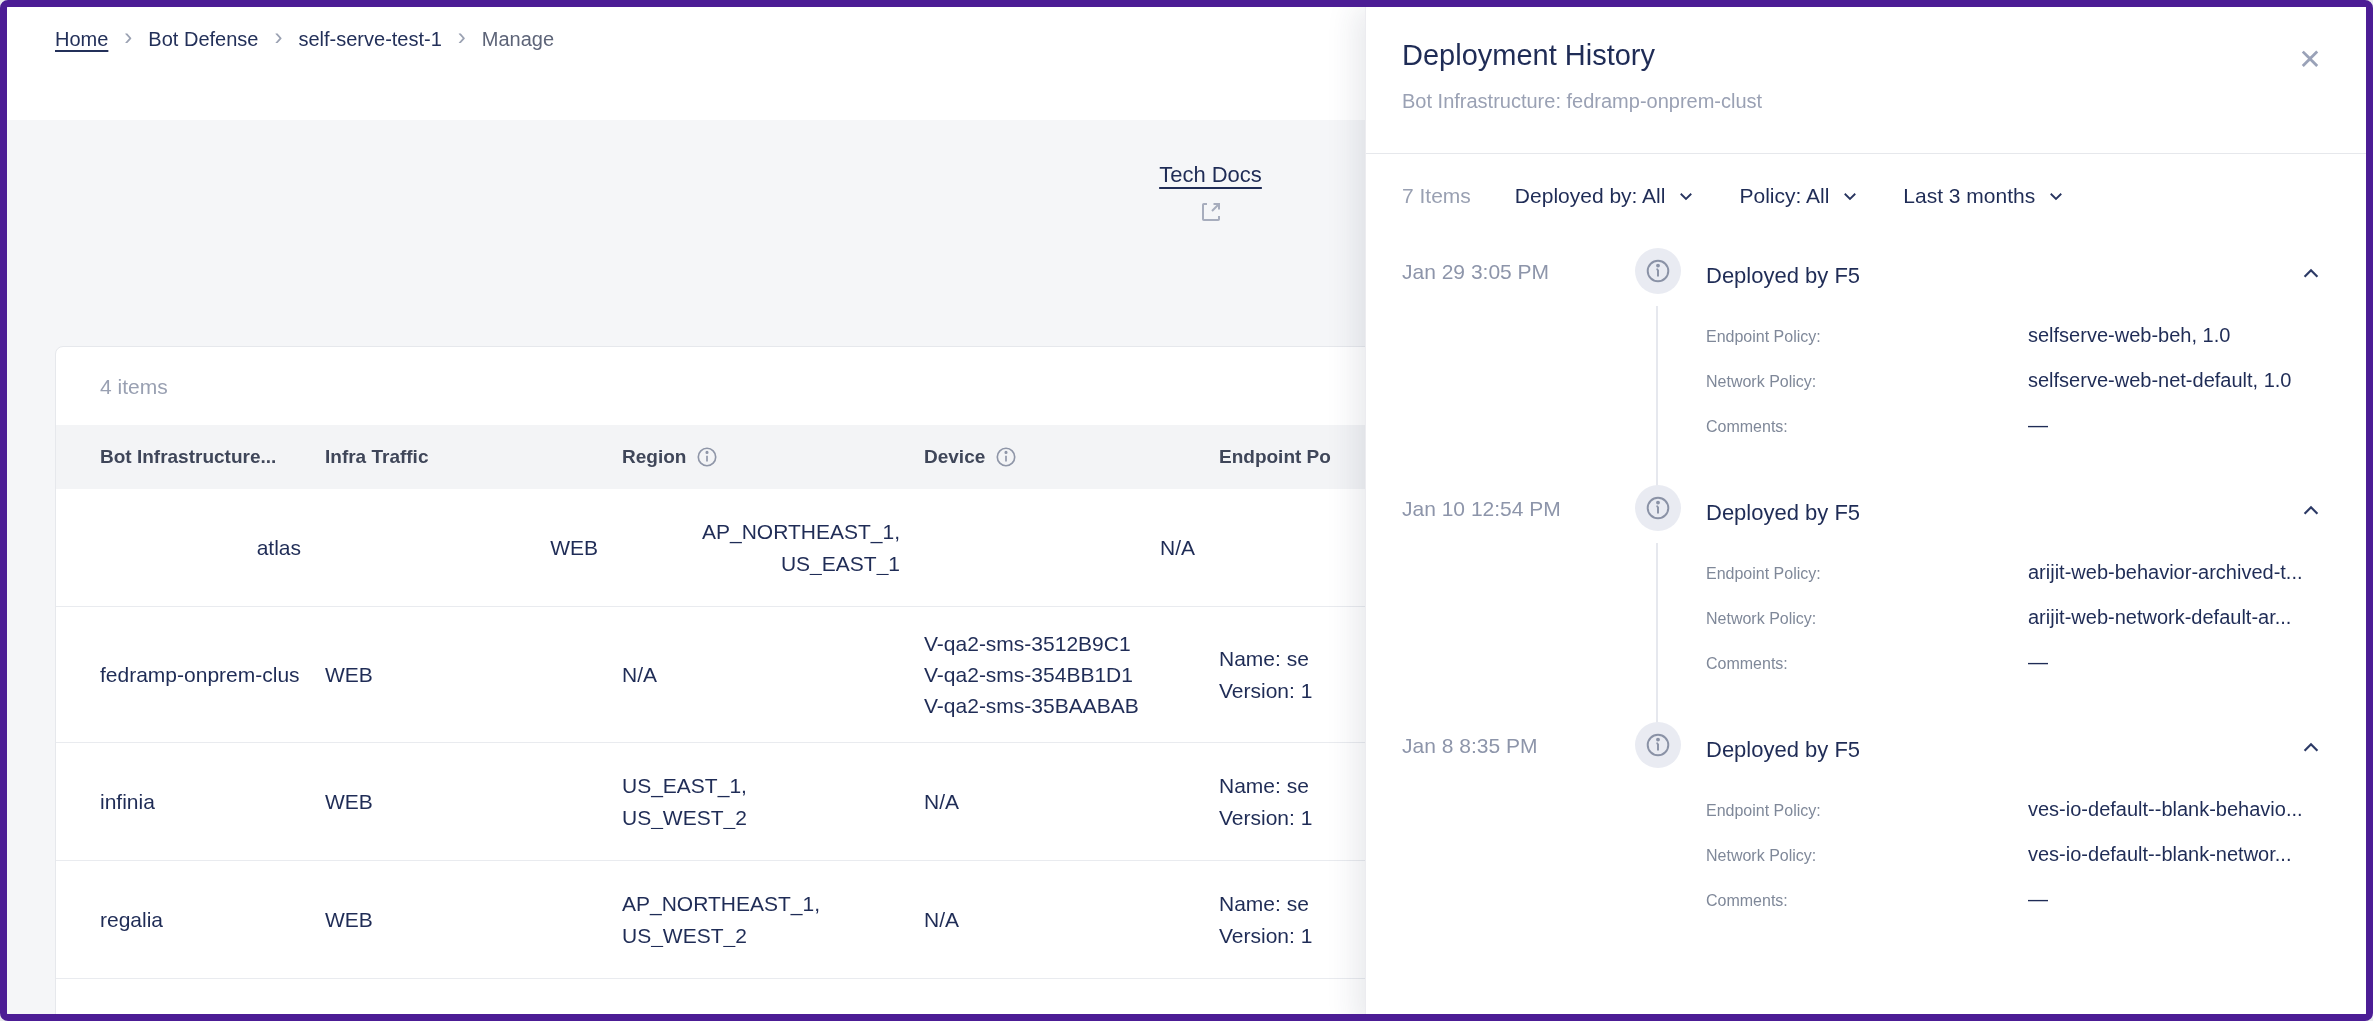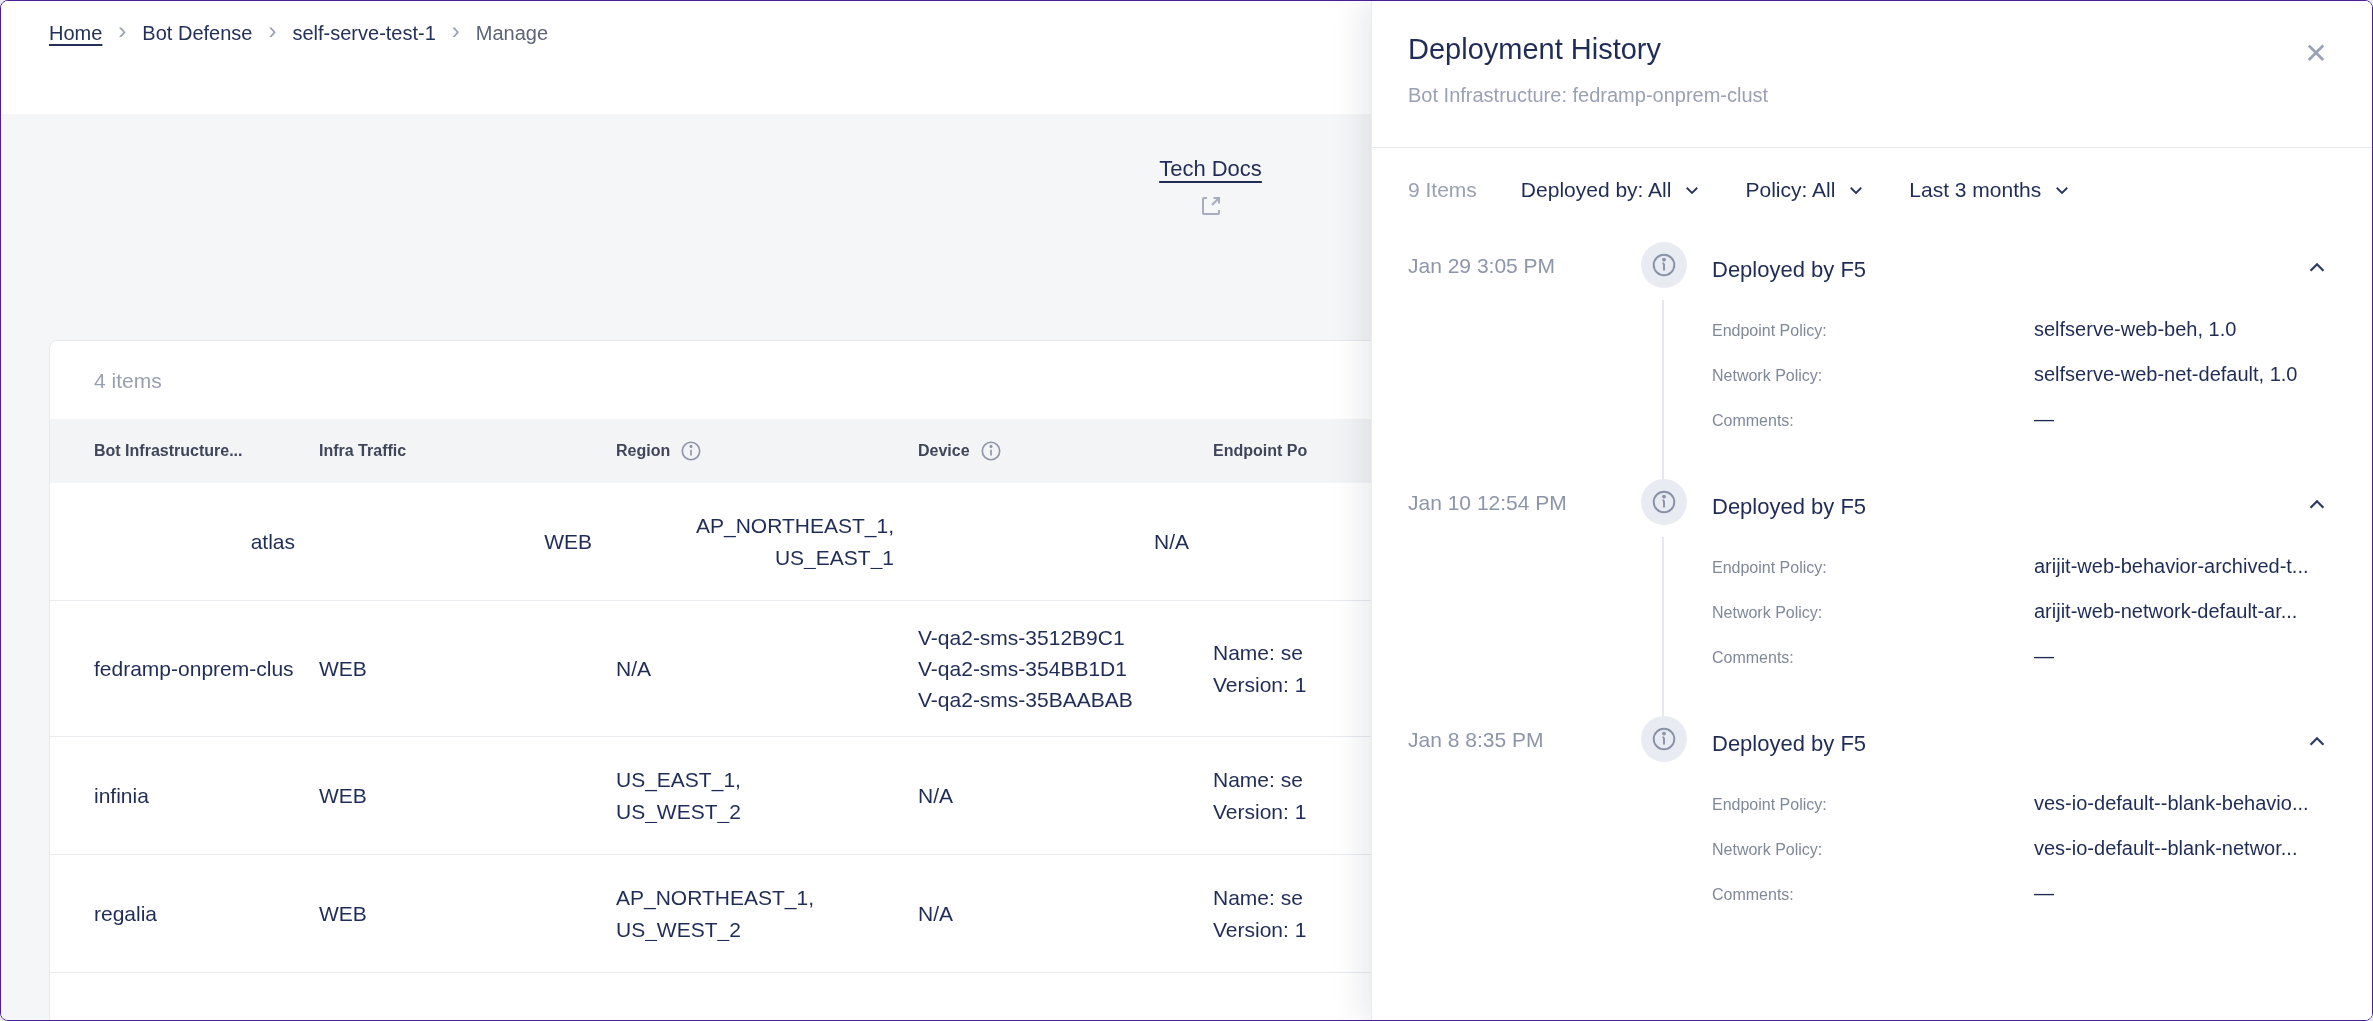--- a/index.html
+++ b/index.html
@@ -1,21 +1,21 @@
 <!DOCTYPE html>
 <html><head>
 <meta charset="utf-8">
 <style>
   * { margin:0; padding:0; box-sizing:border-box; }
   html,body { background:#e9eaee; }
   body { font-family:"Liberation Sans", sans-serif; }
 
   .screen {
     position:relative; width:2373px; height:1021px;
-    background:#f5f6f8; border:1px solid #4c1d95; border-radius:8px;
+    background:#f5f6f8; border:7px solid #4c1d95; border-radius:8px;
     overflow:hidden;
   }
 
   
   .topbar {
     position:absolute; left:0; top:0; right:0; height:113px;
     background:#ffffff; padding:20px 0 0 48px;
   }
   .breadcrumb { display:flex; align-items:center; gap:16px; font-size:20px; color:#233059; }
   .crumb { color:#233059; cursor:pointer; }
@@ -33,21 +33,21 @@
   
   .card {
     position:absolute; left:48px; top:226px; width:2277px; height:774px;
     background:#ffffff; border:1px solid #e6e8ec; border-radius:8px; overflow:hidden;
   }
   .items-count { padding:28px 0 0 44px; font-size:21px; color:#99a0b2; }
 
   .tbl { width:100%; margin-top:26px; }
   .tbl-head {
     display:flex; align-items:center; height:64px; background:#f3f4f6;
-    font-size:16px; font-weight:bold; color:#3f4659;
+    font-size:19px; font-weight:bold; color:#3f4659;
   }
   .tbl-row {
     display:flex; align-items:center; border-bottom:1px solid #e9ebef;
     font-size:21px; color:#1f2c56; background:#fff;
   }
   .c { flex:none; padding-left:24px; overflow:hidden; white-space:nowrap; }
   .c1 { width:245px; padding-left:44px; }
   .c2 { width:297px; }
   .c3 { width:302px; }
   .c4 { width:295px; }
@@ -243,21 +243,21 @@
 
   <div class="panel">
     <div class="panel-header">
       <div class="panel-title">Deployment History</div>
       <div class="panel-subtitle">Bot Infrastructure: fedramp-onprem-clust</div>
       <button class="panel-close">✕</button>
     </div>
 
     <div class="panel-body">
       <div class="filters-row">
-        <span class="filter-count">9 Items</span>
+        <span class="filter-count">7 Items</span>
         <span class="filter-dd">
           <span>Deployed by: All</span>
           <svg class="chev" viewBox="0 0 24 24" fill="none" stroke="currentColor" stroke-width="2.4">
               <polyline points="5,9 12,16 19,9"></polyline>
             </svg>
         </span>
         <span class="filter-dd">
           <span>Policy: All</span>
           <svg class="chev" viewBox="0 0 24 24" fill="none" stroke="currentColor" stroke-width="2.4">
               <polyline points="5,9 12,16 19,9"></polyline>

